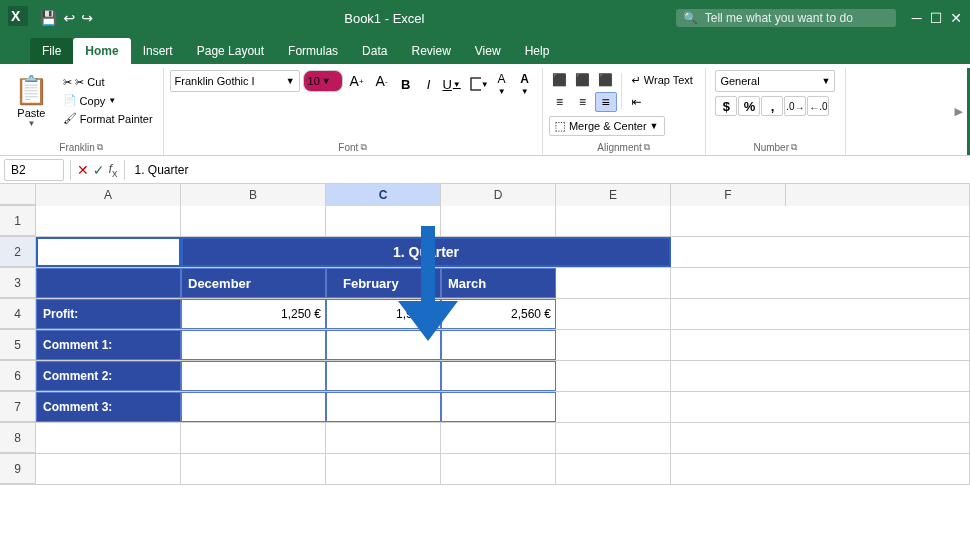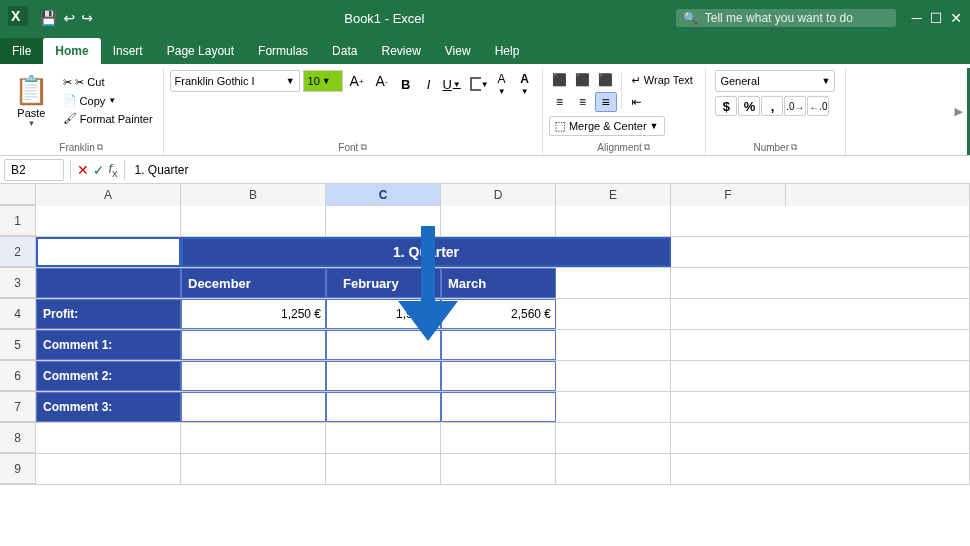--- a/index.html
+++ b/index.html
@@ -4,20 +4,21 @@
   <style>
     * { box-sizing: border-box; margin: 0; padding: 0; }
     body { font-family: 'Segoe UI', Arial, sans-serif; font-size: 12px; background: #fff; width: 970px; height: 546px; overflow: hidden; }
 
     
     .menu-tabs {
       background: #217346;
       display: flex;
       height: 28px;
       align-items: flex-end;
+      padding-left: 30px;
     }
     .menu-tab {
       color: white;
       padding: 4px 12px;
       font-size: 12px;
       cursor: pointer;
       border-radius: 3px 3px 0 0;
       height: 26px;
       display: flex;
       align-items: center;
@@ -101,26 +102,26 @@
       height: 22px;
       cursor: pointer;
       background: white;
       display: flex;
       align-items: center;
       justify-content: space-between;
       min-width: 130px;
     }
     .font-size-select {
       border: 1px solid #ccc;
-      border-radius: 0;
+      border-radius: 8px;
       padding: 8px 4px;
       font-size: 11px;
       height: 22px;
       cursor: pointer;
-      background: #84cc16;
+      background: #be185d;
       display: flex;
       align-items: center;
       min-width: 40px;
     }
     .font-row {
       display: flex;
       gap: 3px;
       align-items: center;
     }
     .font-format-row {

